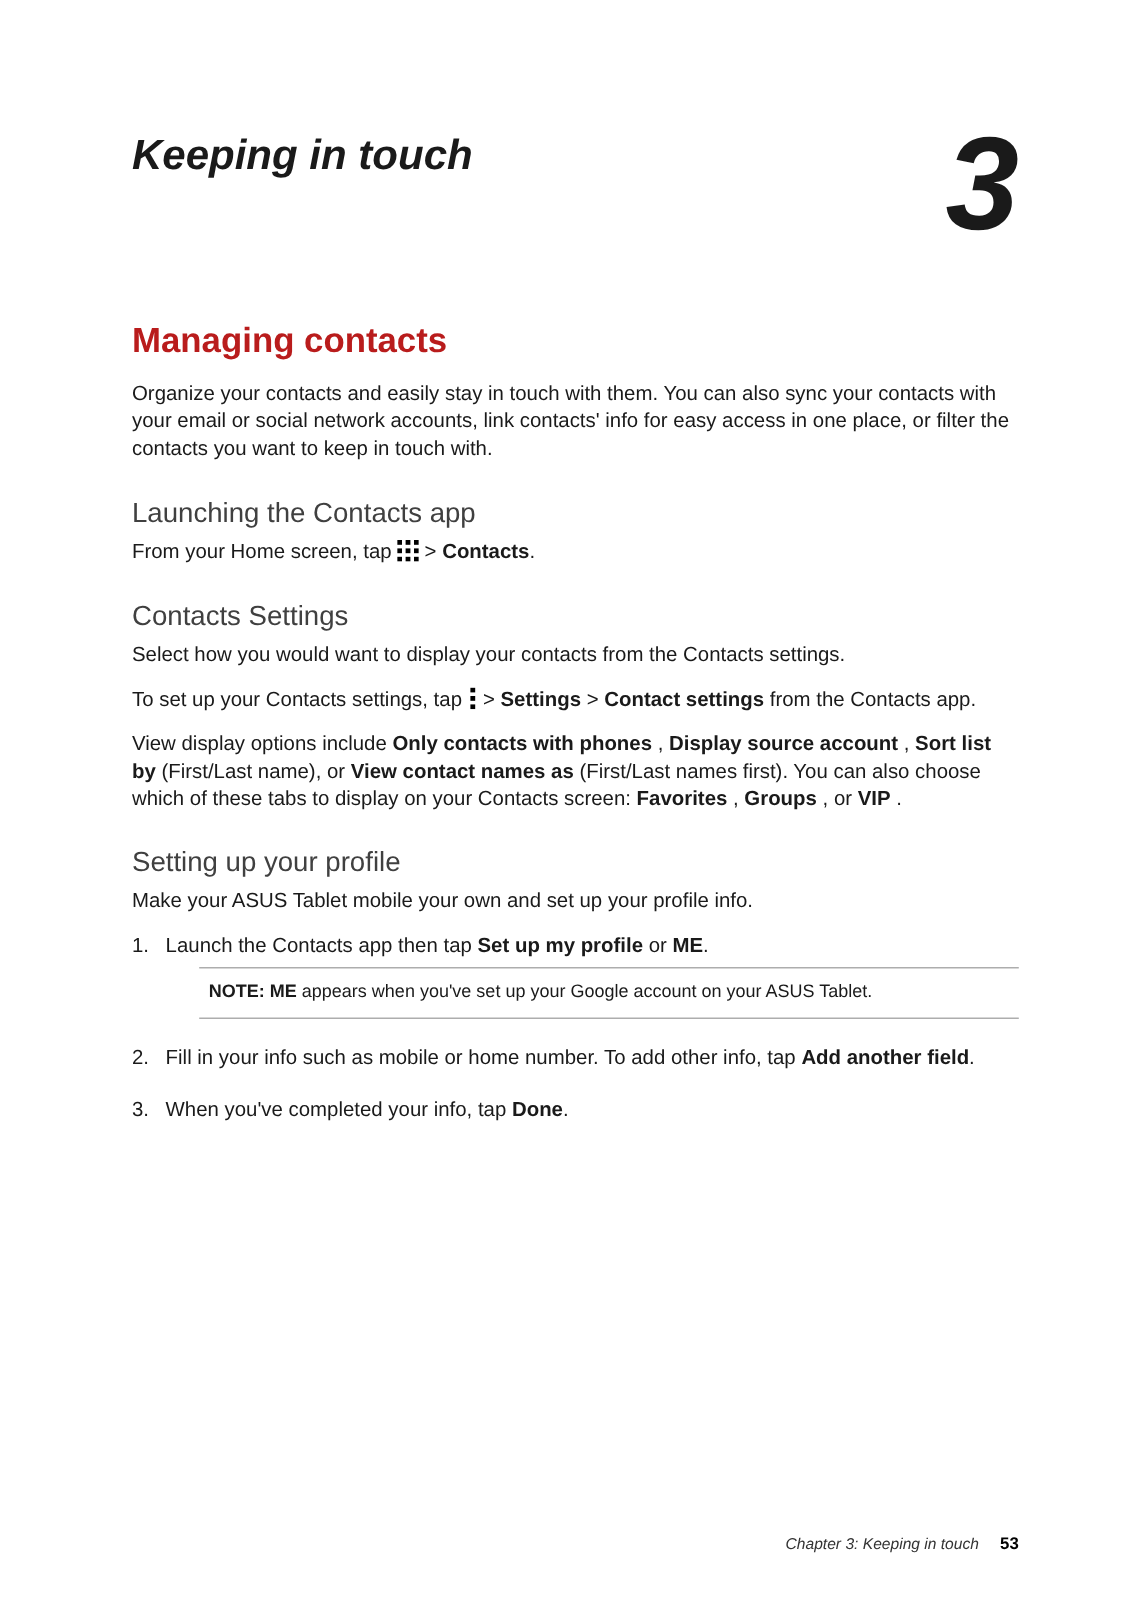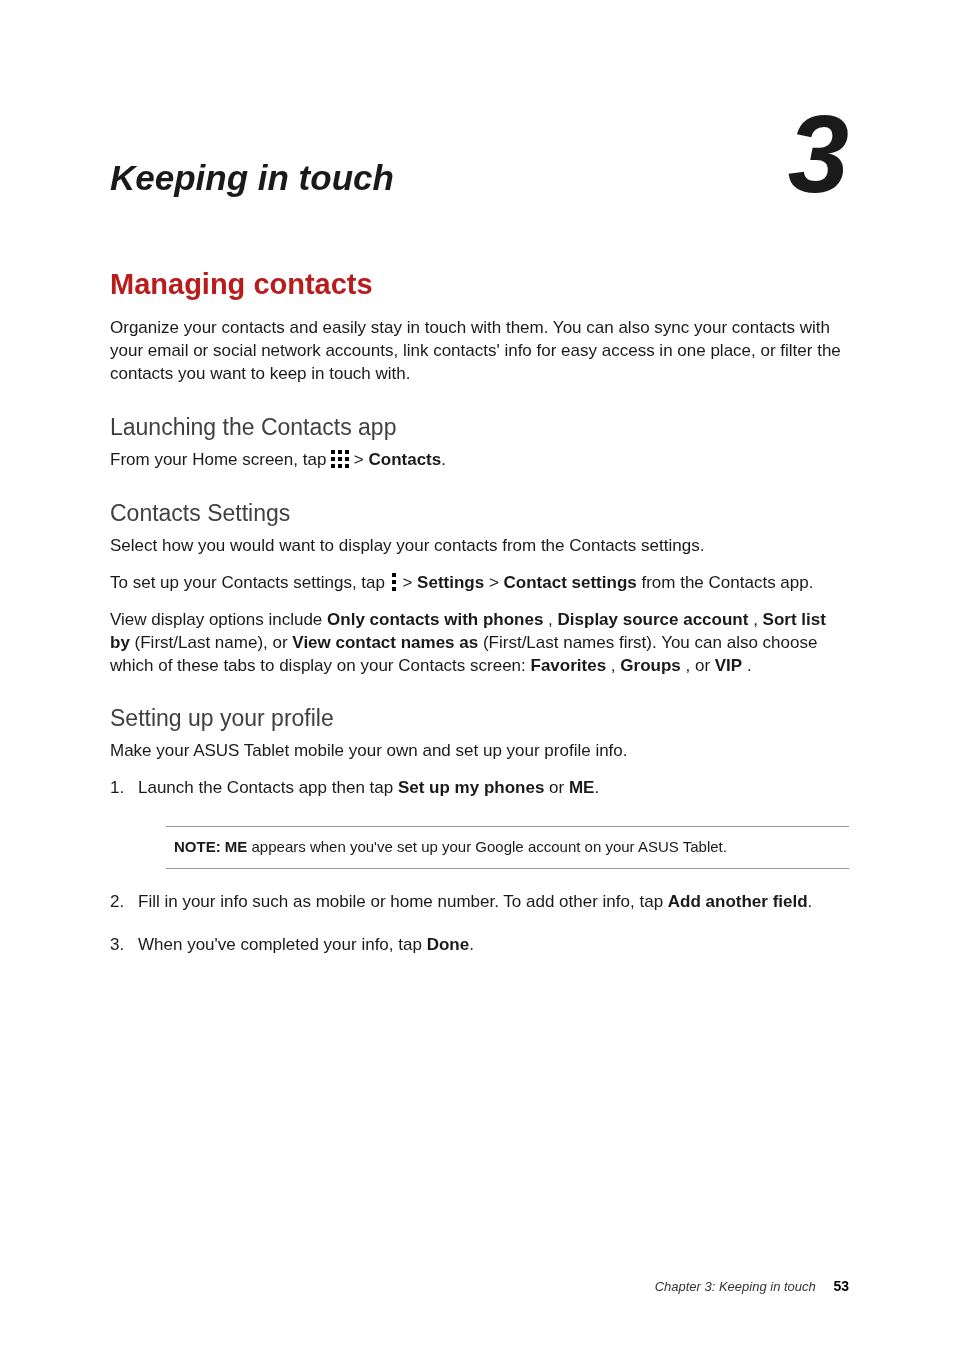--- a/index.html
+++ b/index.html
@@ -9,21 +9,21 @@
     background: #fff;
     font-family: "Myriad Pro", "Segoe UI", Arial, sans-serif;
     color: #1a1a1a;
     position: relative;
     padding: 110px 105px 60px 110px;
     font-size: 17px;
   }
   .header-row {
     display: flex;
     justify-content: space-between;
-    align-items: flex-end;
+    align-items: flex-start;
     margin-bottom: 70px;
   }
   .chapter-title {
     font-style: italic;
     font-weight: 700;
     font-size: 35px;
     color: #1a1a1a;
   }
   .chapter-number {
     font-style: italic;
@@ -76,21 +76,21 @@
   }
   ol.steps > li::before {
     content: counter(step) ".";
     position: absolute;
     left: 0;
   }
   .note-box {
     border-top: 1px solid #999;
     border-bottom: 1px solid #999;
     padding: 10px 8px;
-    margin: 26px 0 22px 28px;
+    margin: 6px 0 22px 28px;
     font-size: 15px;
   }
   .footer {
     position: absolute;
     bottom: 56px;
     right: 105px;
     font-size: 13px;
     font-style: italic;
     color: #333;
   }
@@ -164,21 +164,21 @@
   <b>VIP</b>
   <span>.</span>
 </p>
 
 <h3 class="subsection">Setting up your profile</h3>
 <p class="body">Make your ASUS Tablet mobile your own and set up your profile info.</p>
 
 <ol class="steps">
   <li>
     <span>Launch the Contacts app then tap </span>
-    <b>Set up my phones</b>
+    <b>Set up my profile</b>
     <span> or </span>
     <b>ME</b><span>.</span>
     <div class="note-box">
       <b>NOTE: ME</b><span> appears when you've set up your Google account on your ASUS Tablet.</span>
     </div>
   </li>
   <li>
     <span>Fill in your info such as mobile or home number. To add other info, tap </span>
     <b>Add another field</b><span>.</span>
   </li>

